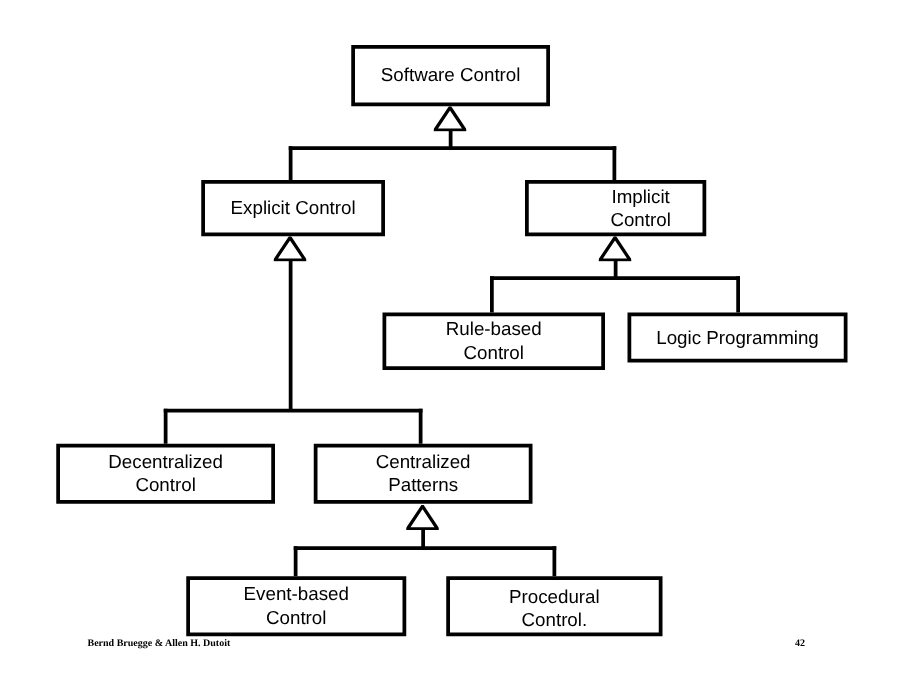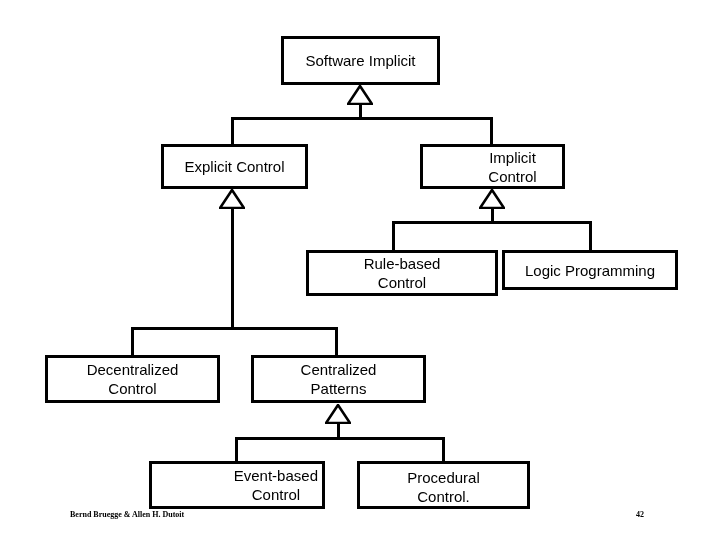--- a/index.html
+++ b/index.html
@@ -123,51 +123,51 @@
     </svg>
   </div>
 
   <div class="tri" style="left:325px; top:404px;">
     <svg width="26" height="20" viewBox="0 0 26 20">
       <polygon points="13,1 25,19 1,19" fill="#ffffff" stroke="#000000" stroke-width="2.6" stroke-linejoin="miter"></polygon>
     </svg>
   </div>
 
   <div class="node" style="left:281px; top:36px; width:159px; height:49px;">
-    <span class="node-label">Software Implicit</span>
+    <span class="node-label">Software Control</span>
   </div>
 
   <div class="node" style="left:161px; top:144px; width:147px; height:45px;">
     <span class="node-label">Explicit Control</span>
   </div>
 
   <div class="node" style="left:420px; top:144px; width:145px; height:45px;padding-left:40px;">
     <span class="node-label">Implicit Control</span>
   </div>
 
-  <div class="node" style="left:306px; top:250px; width:192px; height:46px;">
+  <div class="node" style="left:306px; top:250px; width:178px; height:46px;">
     <span class="node-label">Rule-based
 Control</span>
   </div>
 
   <div class="node" style="left:502px; top:250px; width:176px; height:40px;">
     <span class="node-label">Logic Programming</span>
   </div>
 
   <div class="node" style="left:45px; top:355px; width:175px; height:48px;">
     <span class="node-label">Decentralized
 Control</span>
   </div>
 
   <div class="node" style="left:251px; top:355px; width:175px; height:48px;">
     <span class="node-label">Centralized
 Patterns</span>
   </div>
 
-  <div class="node" style="left:149px; top:461px; width:176px; height:48px;justify-content:flex-end;">
+  <div class="node" style="left:149px; top:461px; width:176px; height:48px;">
     <span class="node-label">Event-based
 Control</span>
   </div>
 
   <div class="node" style="left:357px; top:461px; width:173px; height:48px;align-items:flex-end;">
     <span class="node-label">Procedural
 Control.</span>
   </div>
 
   <div class="footer">

